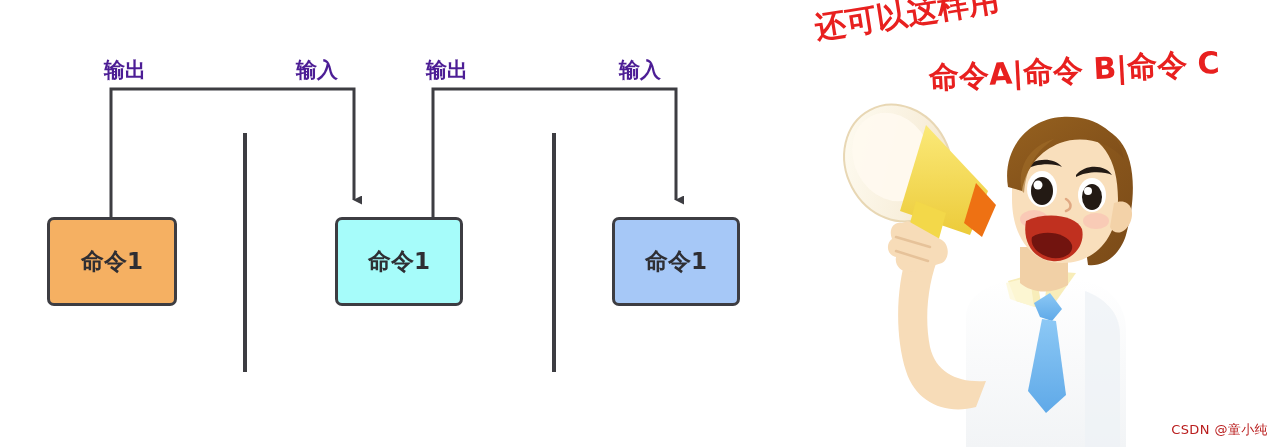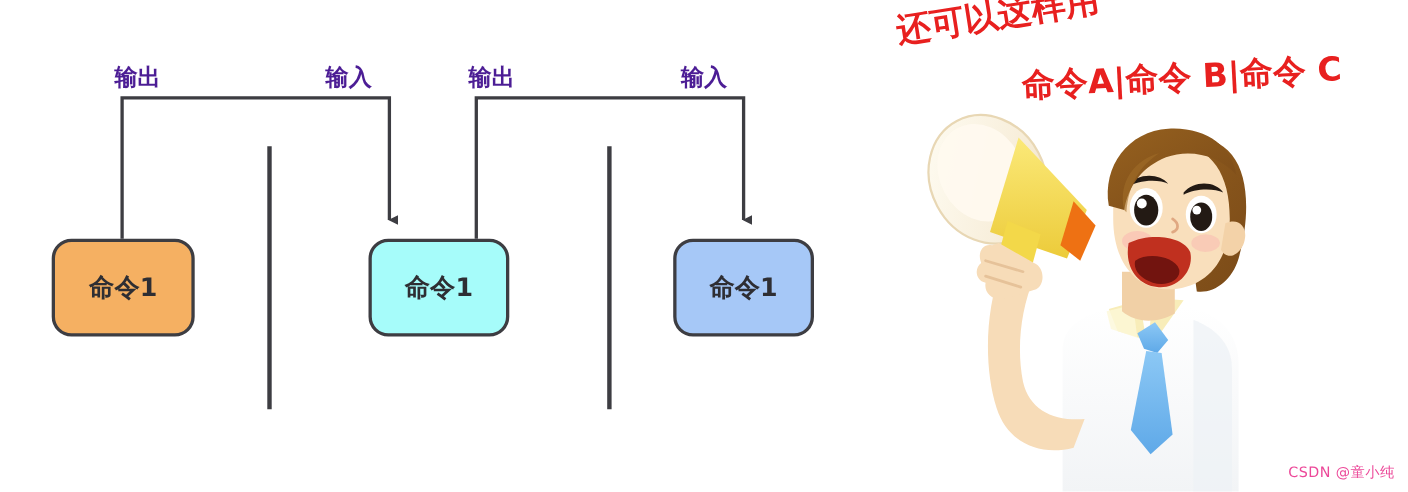--- a/index.html
+++ b/index.html
@@ -26,21 +26,21 @@
   .diagram-svg {
     position: absolute;
     left: 0; top: 0;
     width: 800px;
     height: 447px;
   }
 
   .cmd-box {
     position: absolute;
     border: 3px solid #3d3d42;
-    border-radius: 18px;
+    border-radius: 7px;
     box-sizing: border-box;
     display: flex;
     align-items: center;
     justify-content: center;
   }
   .cmd-box .cmd-label {
     font-size: 23px;
     font-weight: bold;
     color: #2e2e33;
     letter-spacing: 0px;
@@ -93,21 +93,21 @@
     color: #e8201f;
     font-weight: bold;
   }
 
   
   .watermark {
     position: absolute;
     right: 12px;
     bottom: 8px;
     font-size: 13px;
-    color: #ec4899;
+    color: #b91c1c;
     letter-spacing: 0.4px;
     font-family: "DejaVu Sans", "Liberation Sans", sans-serif;
   }
 
   
   .illo {
     position: absolute;
     left: 830px;
     top: 95px;
     width: 310px;

